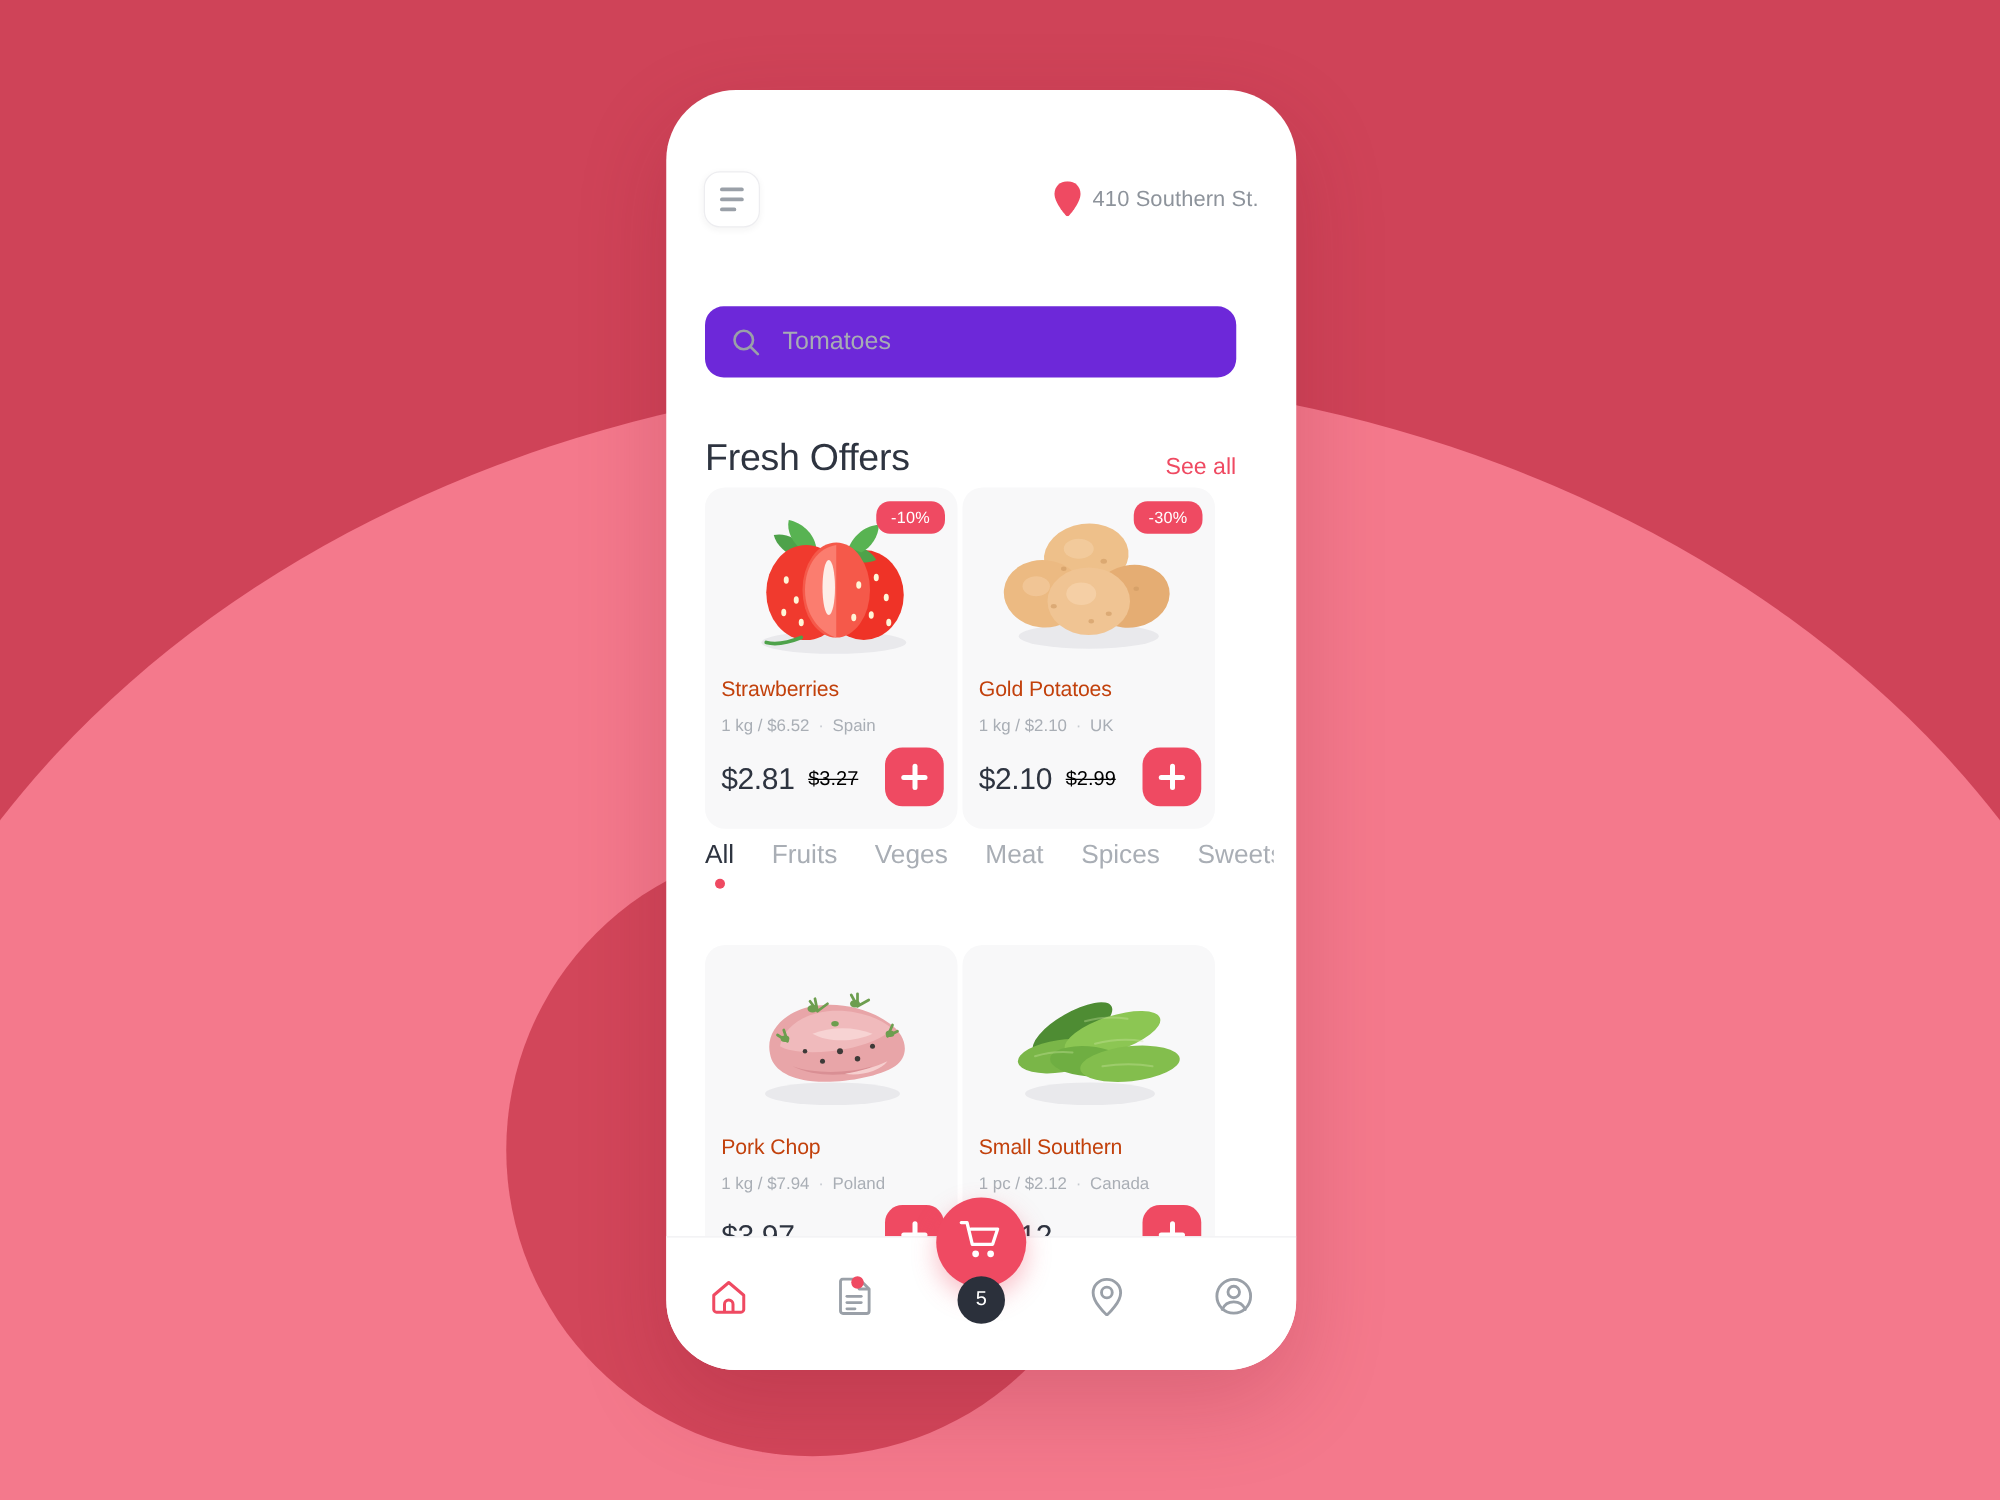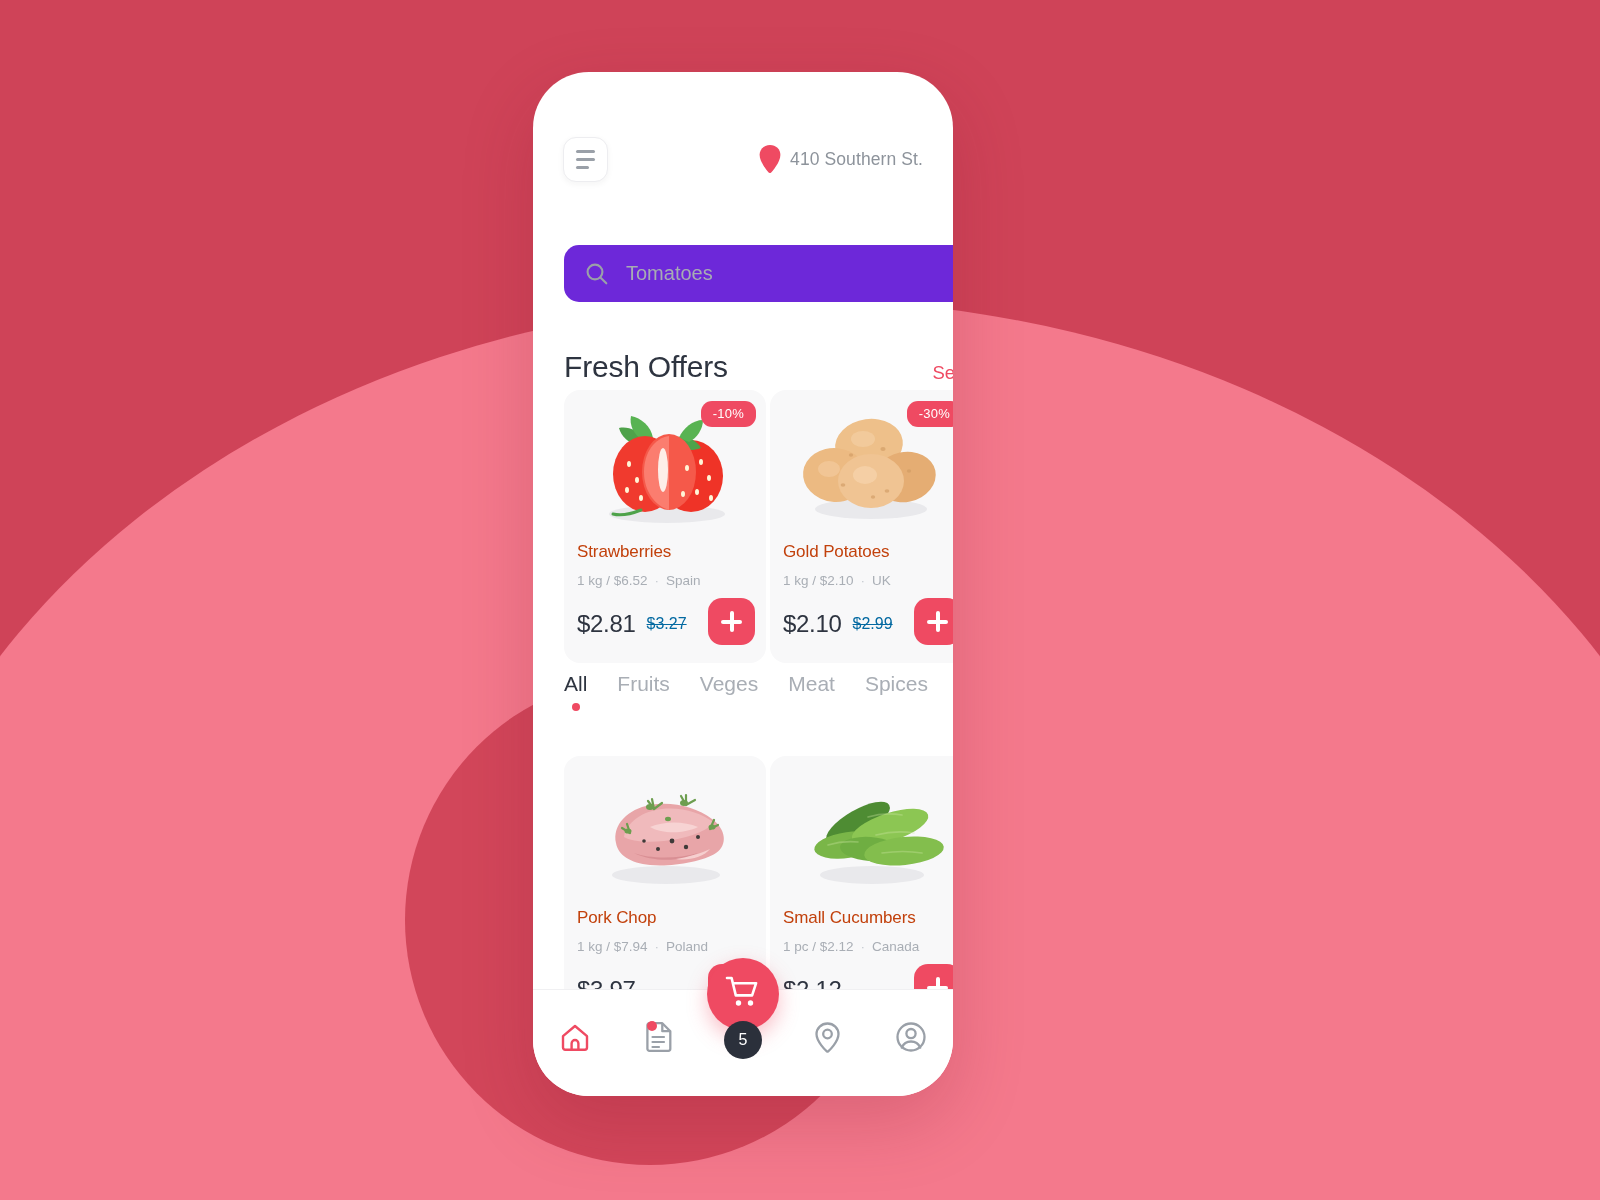--- a/index.html
+++ b/index.html
@@ -27,21 +27,21 @@
     left: 405px; top: 675px;
     width: 490px; height: 490px;
     border-radius: 50%;
     background: #d2465a;
   }
 
   
   .phone {
     position: absolute;
     left: 533px; top: 72px;
-    width: 420px; height: 1024px;
+    width: 504px; height: 1024px;
     background: #ffffff;
     border-radius: 56px;
     overflow: hidden;
     box-shadow: 0 26px 70px rgba(130,25,45,0.22);
     padding-left: 48px;
   }
   .screen {
     position: absolute;
     inset: 0;
     overflow: hidden;
@@ -190,21 +190,21 @@
     position: relative;
     min-height: 46px;
   }
   .price {
     font-size: 24px;
     color: #2e3440;
     letter-spacing: -0.3px;
   }
   .old-price {
     font-size: 16px;
-    color: #0369a1;
+    color: #000000;
     text-decoration: line-through;
   }
   .add-btn {
     position: absolute;
     right: -2px; top: -3px;
     width: 47px; height: 47px;
     border-radius: 14px;
     background: #ef4a62;
     border: none;
     cursor: pointer;
@@ -489,21 +489,21 @@
               <ellipse cx="84" cy="74" rx="30" ry="12" fill="#6fae42" transform="rotate(4 84 74)"></ellipse>
               <ellipse cx="118" cy="76" rx="40" ry="14" fill="#83be4d" transform="rotate(-6 118 76)"></ellipse>
               <g opacity="0.35" stroke="#cfe8a4" stroke-width="1.6" fill="none" stroke-linecap="round">
                 <path d="M82 42c10-3 22-4 34-2"></path>
                 <path d="M90 60c12-3 26-4 38-2"></path>
                 <path d="M96 78c14-2 28-2 40 0"></path>
                 <path d="M42 70c10-3 20-4 30-3"></path>
               </g>
             </svg>
           </div>
-          <div class="pname">Small Cucumbers</div>
+          <div class="pname">Small Southern</div>
           <div class="pmeta">
             <span>1 pc / $2.12</span><span class="dot">·</span><span>Canada</span>
           </div>
           <div class="price-row">
             <span class="price">$2.12</span>
 
             <button class="add-btn"></button>
           </div>
         </div>
 

